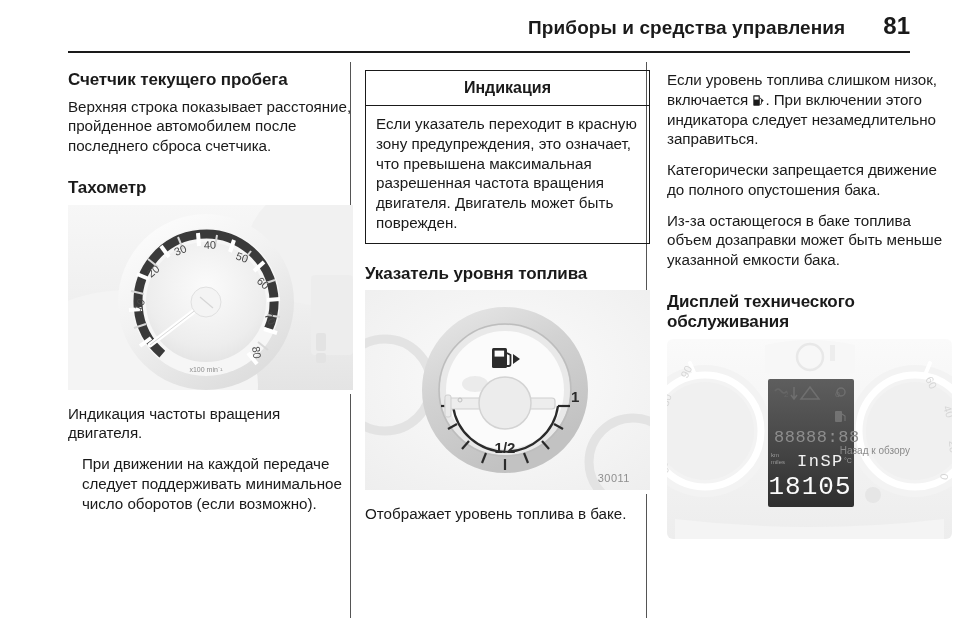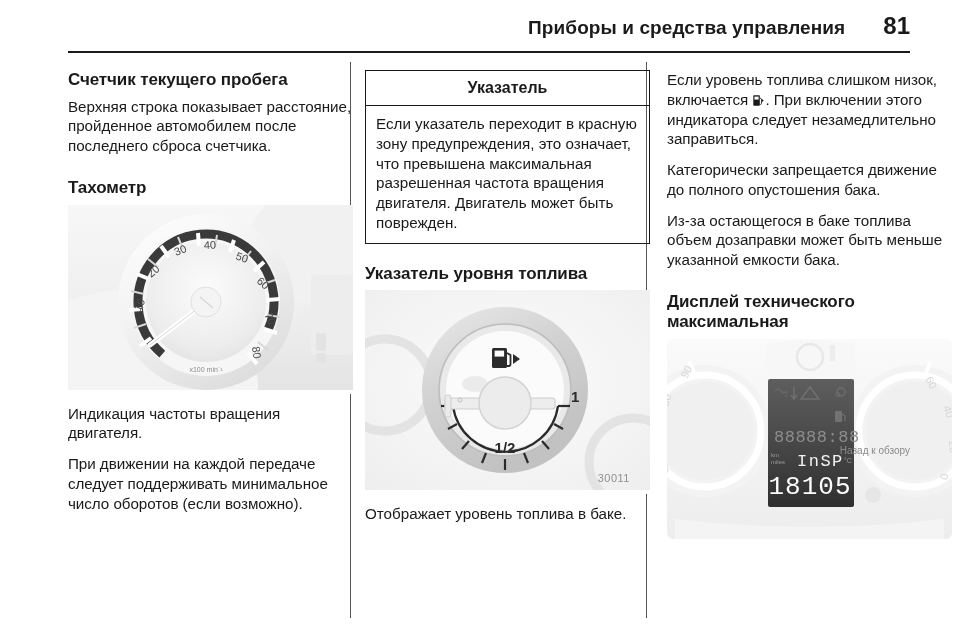--- a/index.html
+++ b/index.html
@@ -83,21 +83,21 @@
     letter-spacing: -0.1px;
   }
   h2.spaced-top { margin-top: 22px; }
 
   p.body-text {
     font-size: 15.2px;
     line-height: 1.30;
     margin: 0 0 11px 0;
     letter-spacing: -0.05px;
   }
-  p.body-text:last-child { margin-bottom: 0; }
+  p.body-text:last-child { margin-bottom: 0; margin-left: 14px; }
 
   
   .warning-box {
     border: 1.5px solid #1a1a1a;
     width: 100%;
     box-sizing: border-box;
     margin-bottom: 20px;
   }
   .warning-head {
     text-align: center;
@@ -241,21 +241,21 @@
       </svg>
     </div>
 
     <p class="body-text">Индикация частоты вращения двигателя.</p>
     <p class="body-text">При движении на каждой передаче следует поддерживать минимальное число оборотов (если возможно).</p>
   </div>
 
   <div class="col col2">
 
     <div class="warning-box">
-      <div class="warning-head">Указатель</div>
+      <div class="warning-head">Индикация</div>
       <div class="warning-body">Если указатель переходит в красную зону предупреждения, это означает, что превышена максимальная разрешенная частота вращения двигателя. Двигатель может быть поврежден.</div>
     </div>
 
     <h2 class="section-title">Указатель уровня топлива</h2>
 
     <div class="figure">
       <svg viewBox="0 0 285 200" width="285" height="200">
         <defs>
           <radialGradient id="fgBg" cx="50%" cy="45%" r="75%">
             <stop offset="0%" stop-color="#fcfcfc"></stop>
@@ -321,21 +321,21 @@
     <p class="body-text"><span>Если уровень топлива слишком низок, включается </span><svg class="inline-icon" viewBox="0 0 16 20">
           <rect x="0" y="2" width="10" height="16" rx="1" fill="#1a1a1a"></rect>
           <rect x="1.8" y="4" width="6.4" height="4.6" fill="#ffffff"></rect>
           <path d="M10 6 L12.6 7.6 L12.6 14.6 Q12.6 16 11.3 16 L10 16" fill="none" stroke="#1a1a1a" stroke-width="1.3"></path>
           <path d="M13.2 7.5 L16 10 L13.2 12.5 Z" fill="#1a1a1a"></path>
         </svg><span>. При включении этого индикатора следует незамедлительно заправиться.</span></p>
 
     <p class="body-text">Категорически запрещается движение до полного опустошения бака.</p>
     <p class="body-text">Из-за остающегося в баке топлива объем дозаправки может быть меньше указанной емкости бака.</p>
 
-    <h2 class="section-title spaced-top">Дисплей технического максимальная</h2>
+    <h2 class="section-title spaced-top">Дисплей технического обслуживания</h2>
 
     <div class="figure">
       <svg viewBox="0 0 285 200" width="285" height="200">
         <defs>
           <linearGradient id="sdBg" x1="0" y1="0" x2="0" y2="1">
             <stop offset="0%" stop-color="#fafafa"></stop>
             <stop offset="100%" stop-color="#ededed"></stop>
           </linearGradient>
           <linearGradient id="lcdGrad" x1="0" y1="0" x2="0" y2="1">
             <stop offset="0%" stop-color="#5e5e5e"></stop>

